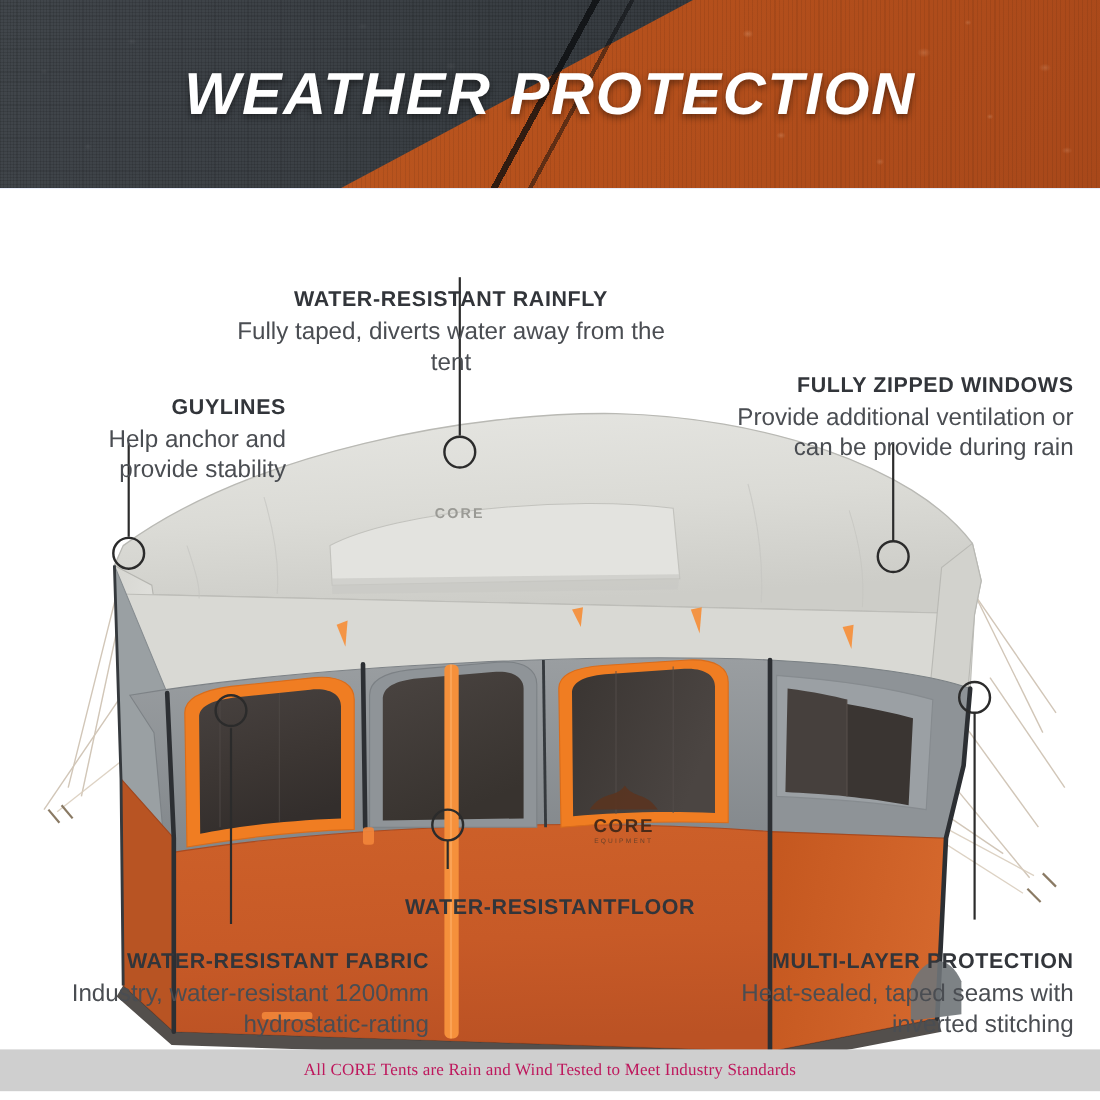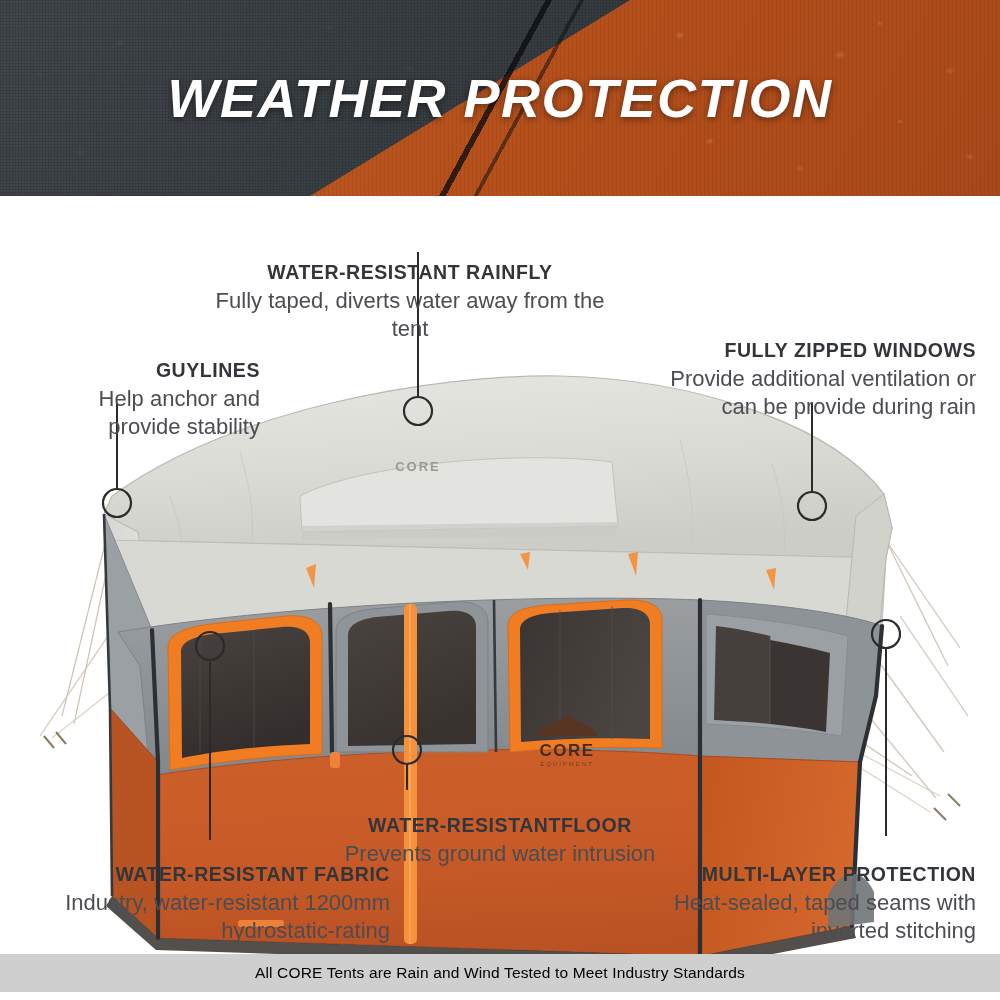--- a/index.html
+++ b/index.html
@@ -7,21 +7,21 @@
     width:1000px;height:1000px;
     background:#ffffff;
     font-family:"Liberation Sans", sans-serif;
     overflow:hidden;
     position:relative;
   }
   .page{position:relative;width:1000px;height:1000px;}
 
   
   .banner{
-    position:absolute;left:0;top:0;width:1000px;height:196px;
+    position:absolute;left:0;top:0;width:1000px;height:171px;
     overflow:hidden;
     background:#1d4ed8;
   }
   .banner-dark{
     position:absolute;inset:0;
     background:
       radial-gradient(ellipse 7px 5px at 12% 22%, rgba(255,255,255,.055), transparent 60%),
       radial-gradient(ellipse 5px 4px at 26% 62%, rgba(255,255,255,.05), transparent 60%),
       radial-gradient(ellipse 9px 6px at 41% 35%, rgba(255,255,255,.045), transparent 60%),
       radial-gradient(ellipse 6px 5px at 8% 78%, rgba(255,255,255,.05), transparent 60%),
@@ -99,22 +99,22 @@
     display:block;
   }
 
   
   .footer{
     position:absolute;left:0;bottom:8px;width:1000px;height:38px;
     background:#cfcfcf;
     display:flex;align-items:center;justify-content:center;
   }
   .footer-text{
-    font-size:15.5px;color:#000000;letter-spacing:.15px;
-    font-family:Liberation Sans, sans-serif;
+    font-size:15.5px;color:#be185d;letter-spacing:.15px;
+    font-family:Liberation Serif, serif;
   }
 </style>
 </head>
 <body>
 
 <div class="page">
 
   <div class="banner">
     <div class="banner-dark"></div>
     <div class="banner-orange"></div>
@@ -329,21 +329,20 @@
   </div>
 
   <div class="callout ta-right" id="cl-windows">
     <p class="c-title">FULLY ZIPPED WINDOWS</p>
     <p class="c-sub">Provide additional ventilation or</p>
     <p class="c-sub">can be provide during rain</p>
   </div>
 
   <div class="callout ta-center" id="cl-floor">
     <p class="c-title">WATER-RESISTANTFLOOR</p>
-    <p class="c-sub">Prevents ground water intrusion</p>
   </div>
 
   <div class="callout ta-left" id="cl-fabric">
     <p class="c-title">WATER-RESISTANT FABRIC</p>
     <p class="c-sub">Industry, water-resistant 1200mm</p>
     <p class="c-sub">hydrostatic-rating</p>
   </div>
 
   <div class="callout ta-right" id="cl-multilayer">
     <p class="c-title">MULTI-LAYER PROTECTION</p>

